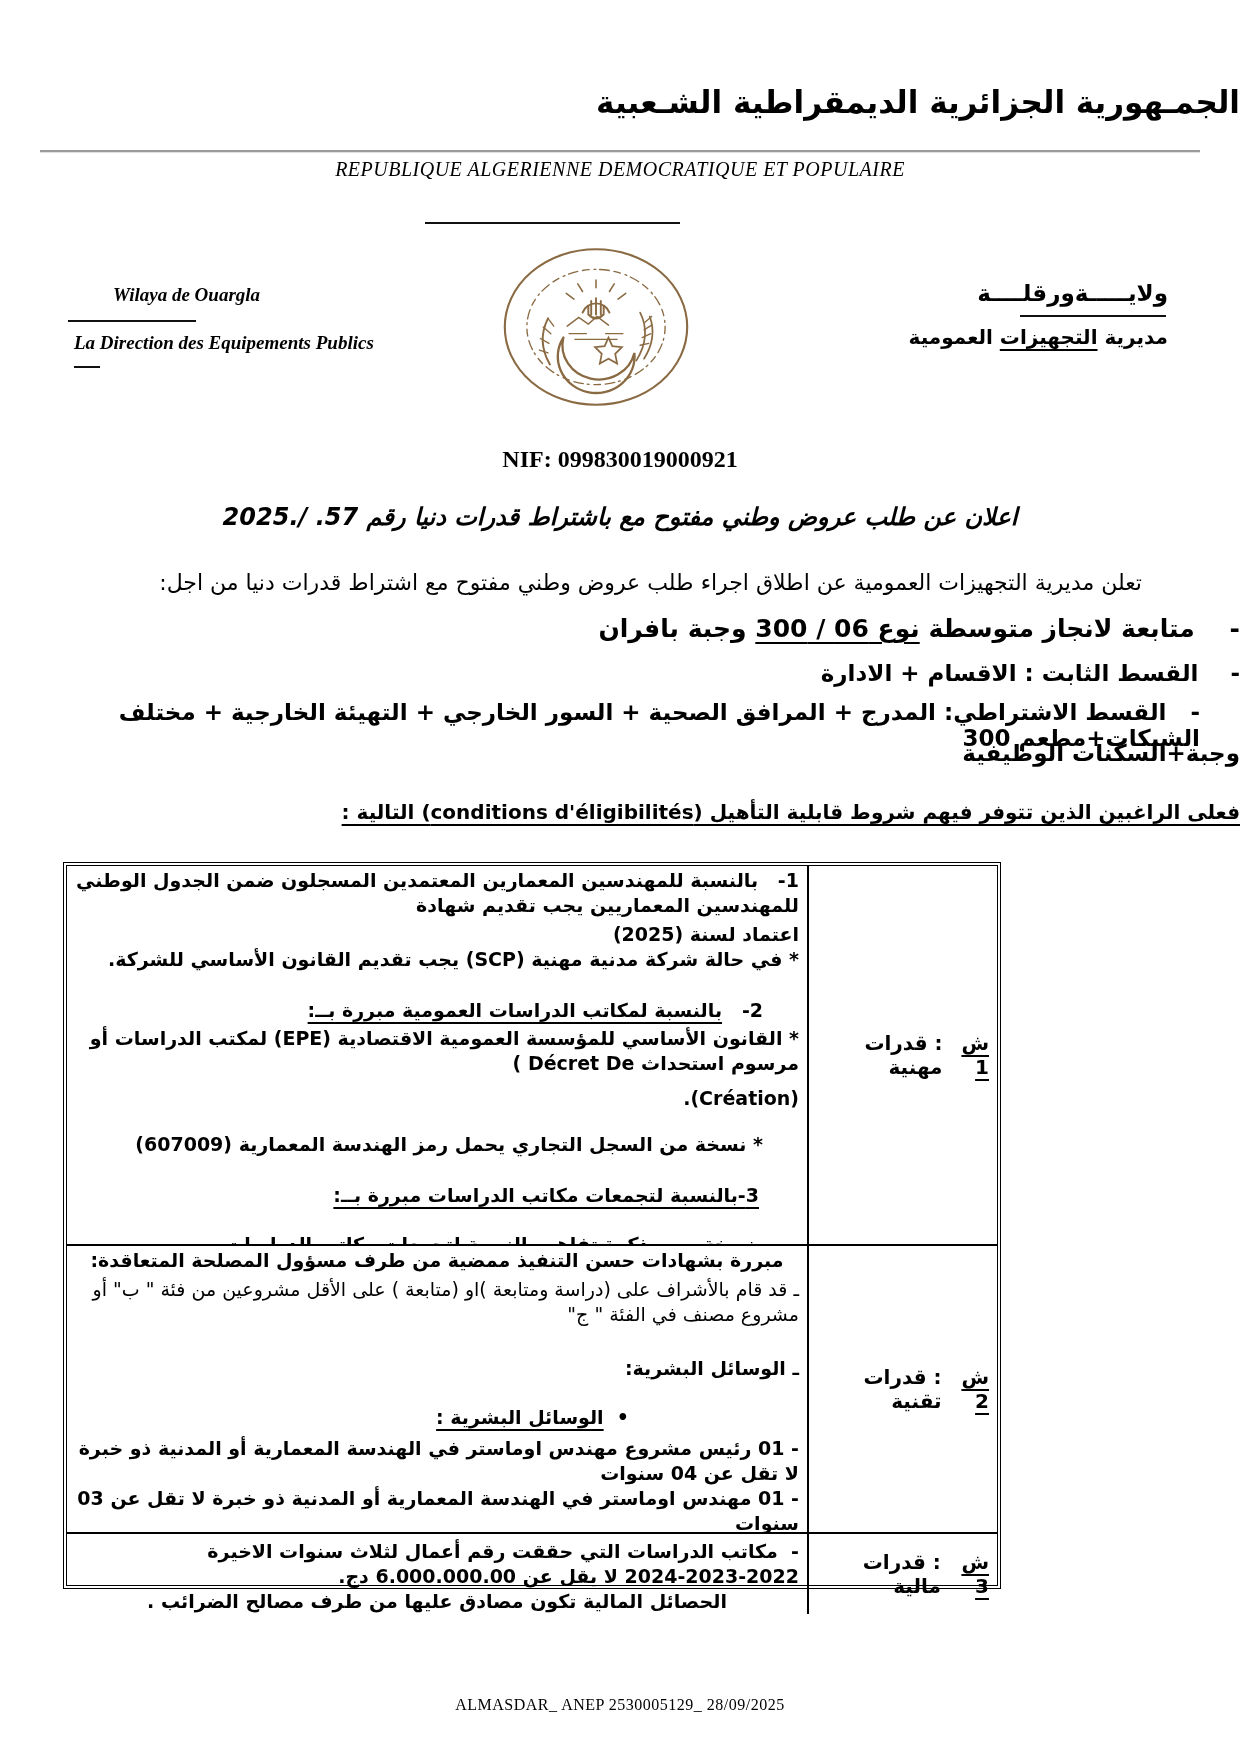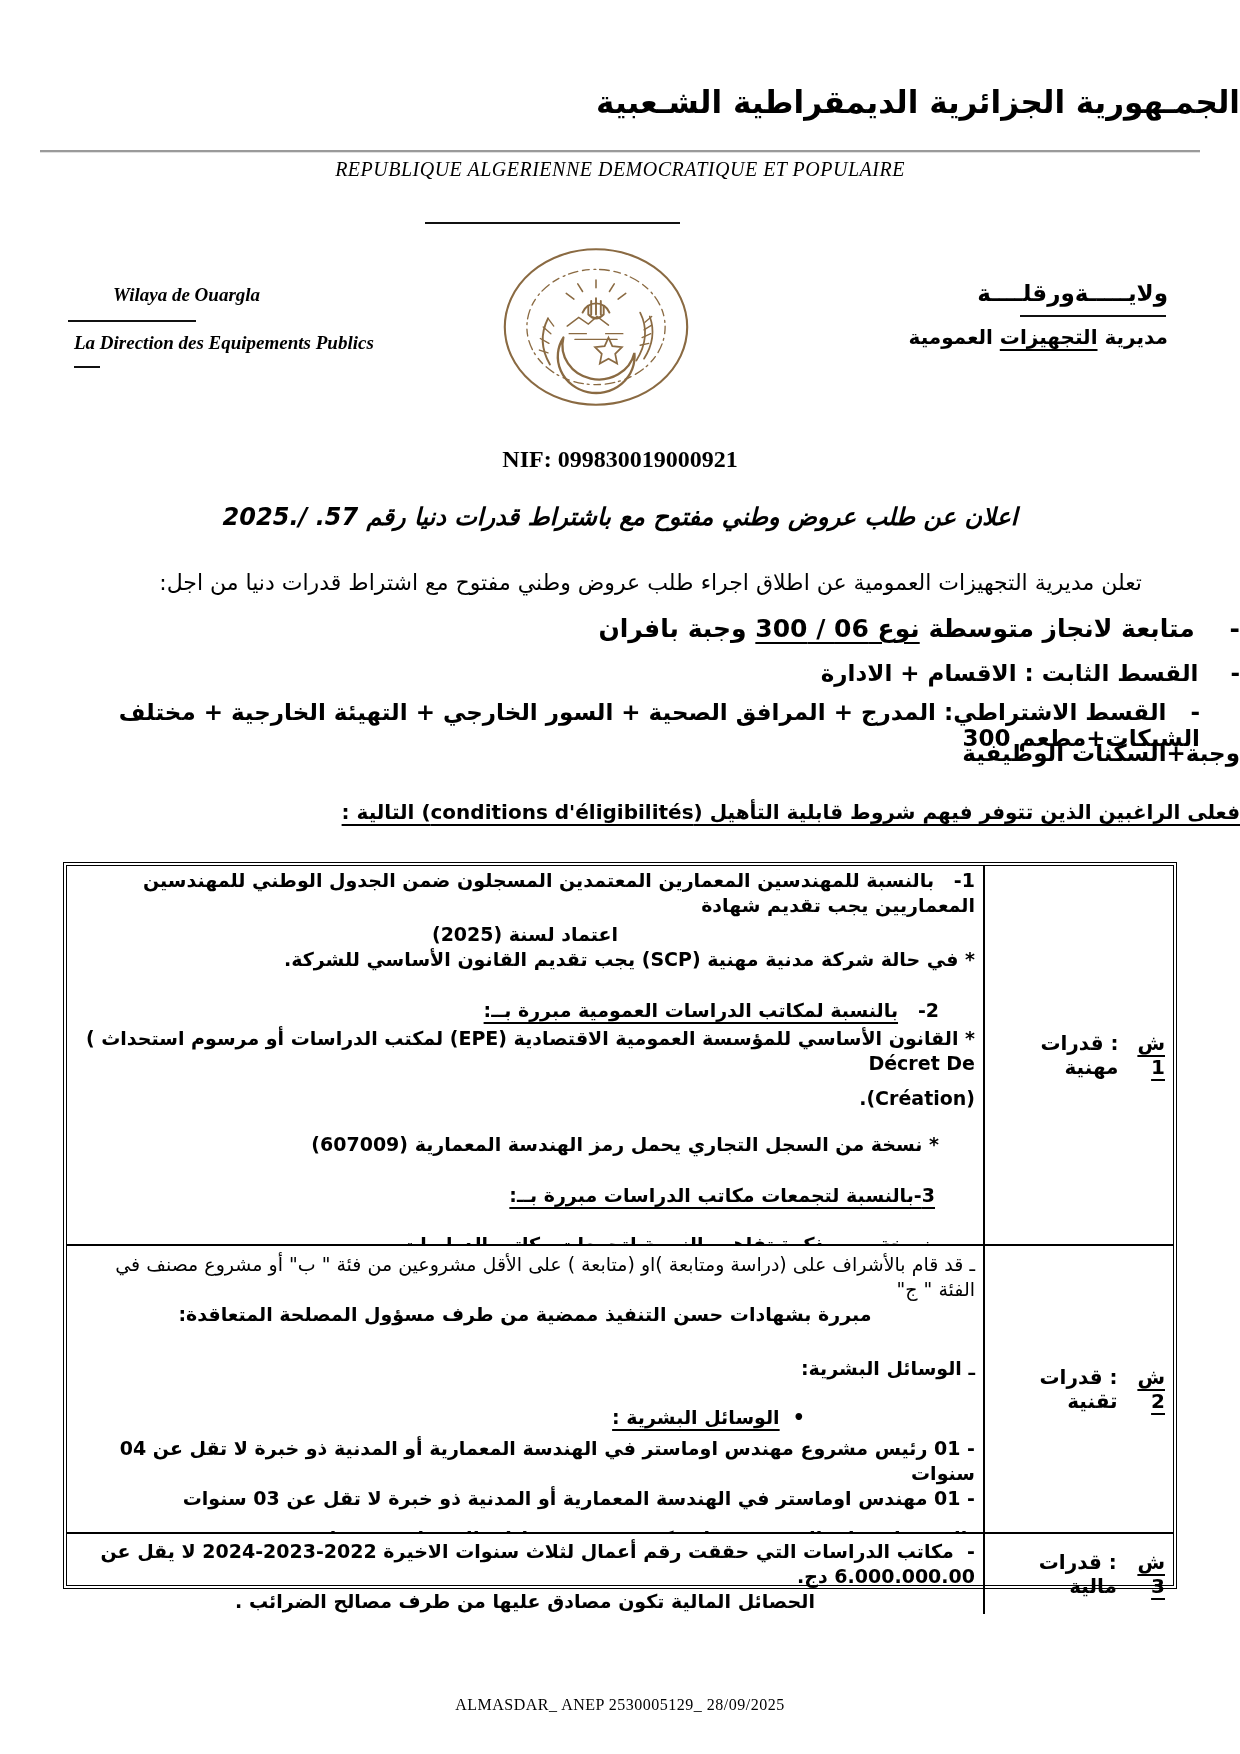--- a/index.html
+++ b/index.html
@@ -39,37 +39,37 @@
   #intro{top:570px;left:95px;right:98px;text-align:right;font-weight:normal;font-size:22px;}
   #b1{top:614px;font-size:25px;}
   #b2{top:660px;font-size:23px;}
   #b3a{top:699px;left:40px;right:40px;font-size:23px;}
   #b3b{top:740px;font-size:23px;padding-left:8px;}
   #elig{top:800px;font-size:20px;}
 
   u{text-decoration-thickness:2px;text-underline-offset:5px;}
 
   
-  .req-table{position:absolute;top:862px;left:63px;width:1114px;height:727px;
+  .req-table{position:absolute;top:862px;left:63px;width:938px;height:727px;
              border:4px double #000;box-sizing:border-box;display:flex;flex-direction:column;}
   .t-row{display:flex;flex-direction:row;box-sizing:border-box;}
   #row1,#row2{border-bottom:2px solid #000;}
   #row1{height:380px;}
   #row2{height:288px;}
   #row3{flex:1;}
   .cell-content{flex:1;box-sizing:border-box;overflow:hidden;padding-top:2px;}
   .cell-label{width:190px;box-sizing:border-box;border-left:2px solid #000;
               display:flex;align-items:center;justify-content:flex-end;direction:rtl;
               font-weight:bold;font-size:20px;padding-right:8px;}
   .t-line{direction:rtl;text-align:right;font-weight:bold;font-size:19px;line-height:25px;padding:0 8px;}
   .t-line.center{text-align:center;}
   .t-line.normal{font-weight:normal;}
 
   
-  #r1l2{margin-top:4px;}
+  #r1l2{margin-top:4px;text-align:right;}
   #r1l4{margin-top:26px;padding-right:44px;}
   #r1l5{margin-top:3px;}
   #r1l6{margin-top:10px;}
   #r1l7{margin-top:21px;padding-right:44px;}
   #r1l8{margin-top:26px;padding-right:48px;}
   #r1l9{margin-top:24px;padding-right:52px;}
   #r2l1{margin-top:4px;}
   #r2l3{margin-top:29px;}
   #r2l4{margin-top:24px;padding-right:178px;}
   #r2l5{margin-top:6px;}
@@ -156,22 +156,22 @@
           <div id="r1l8" class="t-line"><u>3-بالنسبة لتجمعات مكاتب الدراسات مبررة بــ:</u></div>
           <div id="r1l9" class="t-line"><span>نسخة من مذكرة تفاهم  بالنسبة لتجمعات مكاتب الدراسات.</span></div>
         </div>
         <div class="cell-label">
           <u>ش 1</u>
           <span>: قدرات مهنية</span>
         </div>
       </div>
       <div id="row2" class="t-row">
         <div class="cell-content">
+          <div id="r2l2" class="t-line center"><span>مبررة بشهادات حسن التنفيذ ممضية من طرف مسؤول المصلحة المتعاقدة:</span></div>
           <div id="r2l1" class="t-line normal"><span>ـ قد قام بالأشراف على (دراسة ومتابعة )او (متابعة )  على الأقل مشروعين من فئة " ب" أو مشروع مصنف في الفئة  " ج"</span></div>
-          <div id="r2l2" class="t-line center"><span>مبررة بشهادات حسن التنفيذ ممضية من طرف مسؤول المصلحة المتعاقدة:</span></div>
           <div id="r2l3" class="t-line"><span>ـ الوسائل البشرية:</span></div>
           <div id="r2l4" class="t-line"><span>•&nbsp;&nbsp;</span><u>الوسائل البشرية :</u></div>
           <div id="r2l5" class="t-line"><span>- 01 رئيس مشروع مهندس اوماستر في الهندسة المعمارية أو المدنية ذو خبرة لا تقل عن 04 سنوات</span></div>
           <div id="r2l6" class="t-line"><span>- 01 مهندس اوماستر في الهندسة المعمارية أو المدنية ذو خبرة لا تقل عن 03 سنوات</span></div>
           <div id="r2l7" class="t-line"><span>بالنسبة لسنوات الخبرة يجب ان تكون مبررة بشهادات الانتساب cnas او casnos و نسخة من الديبلوم و شهادة المسار</span></div>
         </div>
         <div class="cell-label">
           <u>ش 2 </u>
           <span>: قدرات تقنية</span>
         </div>

